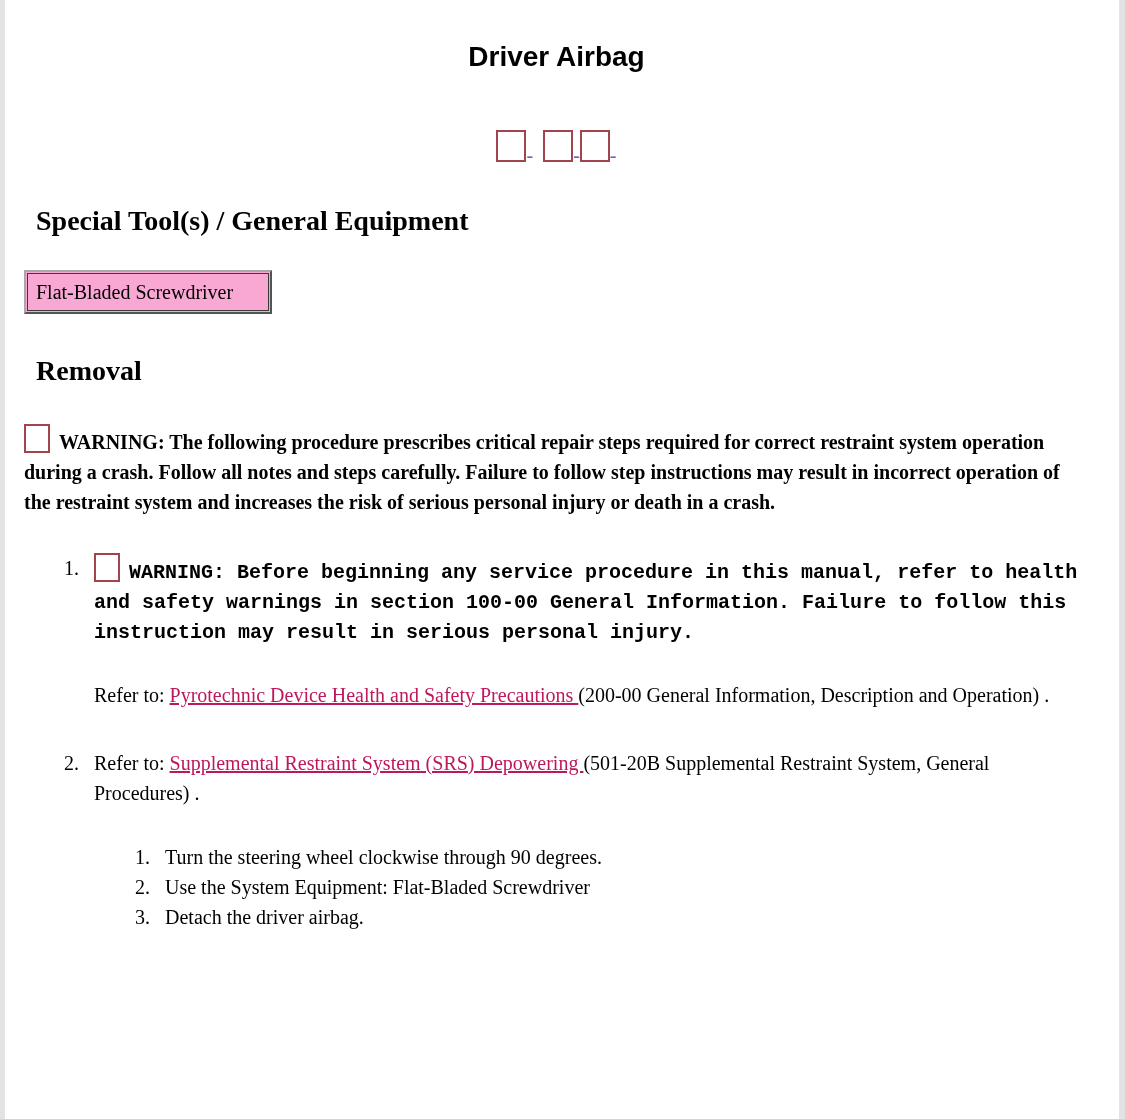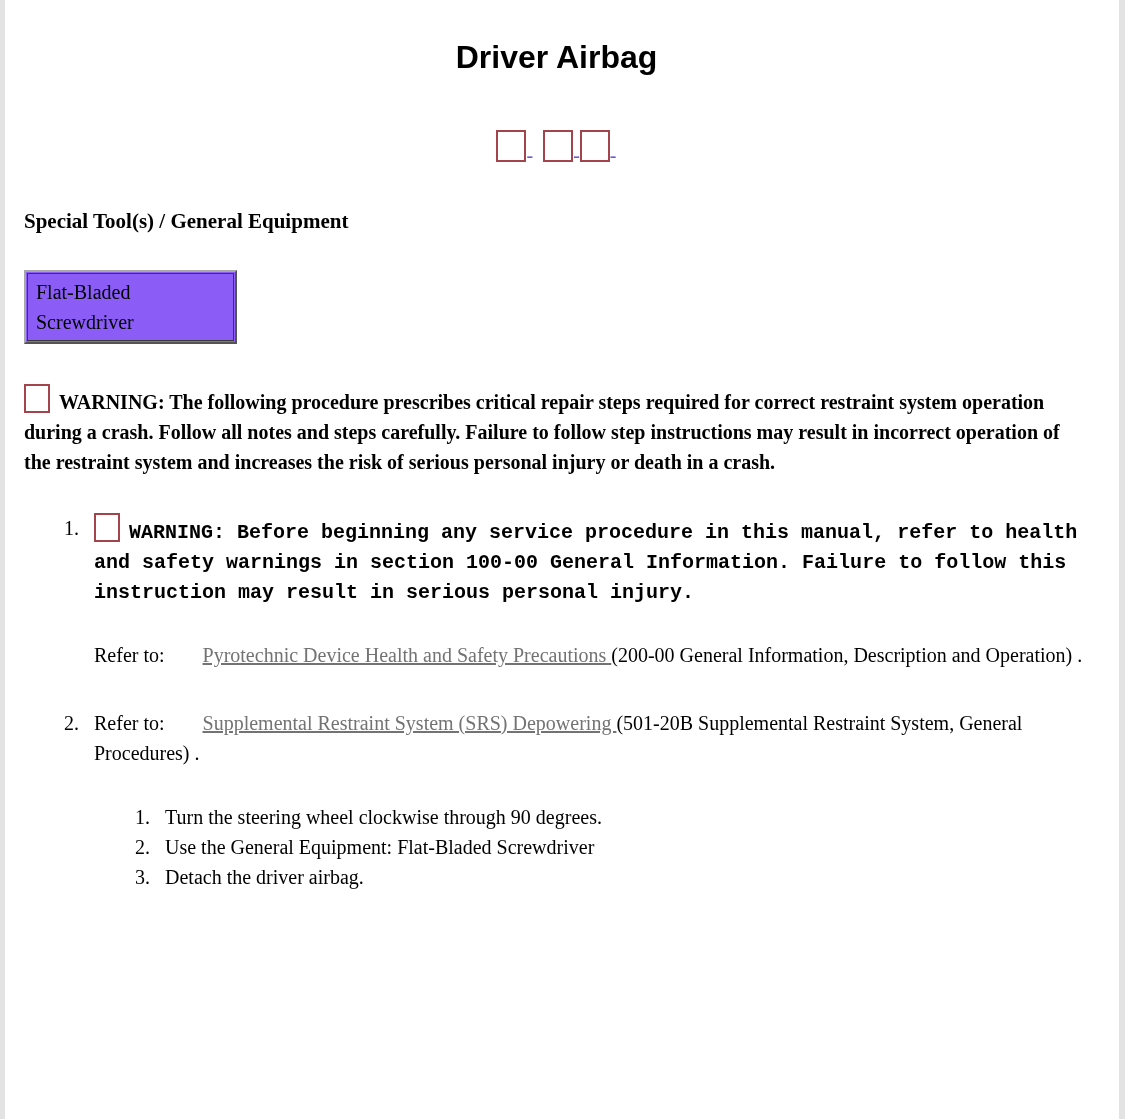--- a/index.html
+++ b/index.html
@@ -9,37 +9,37 @@
     font-family:"Liberation Serif", serif; font-size:20px; line-height:30px;
   }
   .edge-strip { position:absolute; top:0; bottom:0; background:#e3e3e3; z-index:5; }
   .edge-left  { left:0; width:5px; }
   .edge-right { right:0; width:6px; }
 
   .content { padding:28px 36px 0 24px; }
 
   .page-title {
     font-family:"Liberation Sans", sans-serif;
-    font-size:32px; line-height:46px; font-weight:700;
+    font-size:28px; line-height:46px; font-weight:700;
     text-align:center; margin:6px 0 0 0;
   }
 
   .thumb-row { text-align:center; margin-top:50px; height:34px; }
   .thumb-group { display:inline-block; white-space:nowrap; }
   .thumb-group.gap-after { margin-right:10px; }
   .broken-img {
     display:inline-block; width:26px; height:28px;
     border:2px solid #a1444c; background:#fff; vertical-align:baseline;
   }
   .thumb-dash { color:#6a5acd; font-weight:400; }
 
-  .section-heading { font-size:21px; line-height:26px; font-weight:700; margin:44px 0 0 0; }
+  .section-heading { font-size:28px; line-height:26px; font-weight:700; margin:44px 0 0 12px; }
 
   .equipment-table {
-    margin-top:36px; width:213px; background:#8b5cf6;
+    margin-top:36px; width:248px; background:#f9a8d4;
     border:2px outset #a8a8a8; border-collapse:separate; border-spacing:1px;
   }
   .equipment-table td {
     border:1px solid #3a3a3a; padding:3px 8px;
     font-size:20px; line-height:30px;
   }
 
   .inline-broken-img {
     display:inline-block; width:22px; height:25px;
     border:2px solid #a1444c; background:#fff;
@@ -49,21 +49,21 @@
   .main-warning { margin:40px 0 12px 0; font-weight:700; }
 
   .steps { margin:36px 0 0 40px; padding:0; list-style:none; }
   .step { display:flex; margin:0 0 38px 0; }
   .step:last-child { margin-bottom:0; }
   .step-num { flex:none; width:22px; margin-right:8px; text-align:left; }
   .step-body { flex:1; min-width:0; }
   .step-warning { font-weight:700;font-family:Liberation Mono, monospace; }
   .refer-block { margin-top:32px; }
   .refer-block.tight { margin-top:0; }
-  .doc-link { color:#737373; text-decoration:underline; cursor:pointer;margin-left:33px; }
+  .doc-link { color:#be185d; text-decoration:underline; cursor:pointer; }
 
   .substeps { margin:34px 0 0 41px; padding:0; list-style:none; }
   .substep { display:flex; }
   .sub-num { flex:none; width:20px; margin-right:10px; }
   .sub-body { flex:1; min-width:0; }
 </style>
 </head>
 <body>
 
 <div class="edge-strip edge-left"></div>
@@ -80,20 +80,21 @@
   <h2 class="section-heading">Special Tool(s) / General Equipment</h2>
 
   <table class="equipment-table">
     <tbody>
         <tr>
       <td>Flat-Bladed Screwdriver</td>
     </tr>
   </tbody>
     </table>
 
+  <h2 class="section-heading">Removal</h2>
 
   <p class="main-warning"><span class="inline-broken-img"></span><span>WARNING: The following procedure prescribes critical repair steps required for correct restraint system operation during a crash. Follow all notes and steps carefully. Failure to follow step instructions may result in incorrect operation of the restraint system and increases the risk of serious personal injury or death in a crash.</span></p>
 
   <ol class="steps">
 
     <li class="step">
       <span class="step-num">1.</span>
       <div class="step-body">
         <div class="step-warning"><span class="inline-broken-img"></span><span>WARNING: Before beginning any service procedure in this manual, refer to health and safety warnings in section 100-00 General Information. Failure to follow this instruction may result in serious personal injury.</span></div>
         <div class="refer-block"><span>Refer to: </span><a class="doc-link">Pyrotechnic Device Health and Safety Precautions </a><span>(200-00 General Information, Description and Operation) .</span></div>
@@ -106,21 +107,21 @@
         <div class="refer-block tight"><span>Refer to: </span><a class="doc-link">Supplemental Restraint System (SRS) Depowering </a><span>(501-20B Supplemental Restraint System, General Procedures) .</span></div>
 
         <ol class="substeps">
           <li class="substep">
             <span class="sub-num">1.</span>
             <div class="sub-body">Turn the steering wheel clockwise through 90 degrees.</div>
           </li>
           <li class="substep">
             <span class="sub-num">2.</span>
             <div class="sub-body">
-              <div>Use the General Equipment: Flat-Bladed Screwdriver</div>
+              <div>Use the System Equipment: Flat-Bladed Screwdriver</div>
             </div>
           </li>
           <li class="substep">
             <span class="sub-num">3.</span>
             <div class="sub-body">Detach the driver airbag.</div>
           </li>
         </ol>
       </div>
     </li>
 

